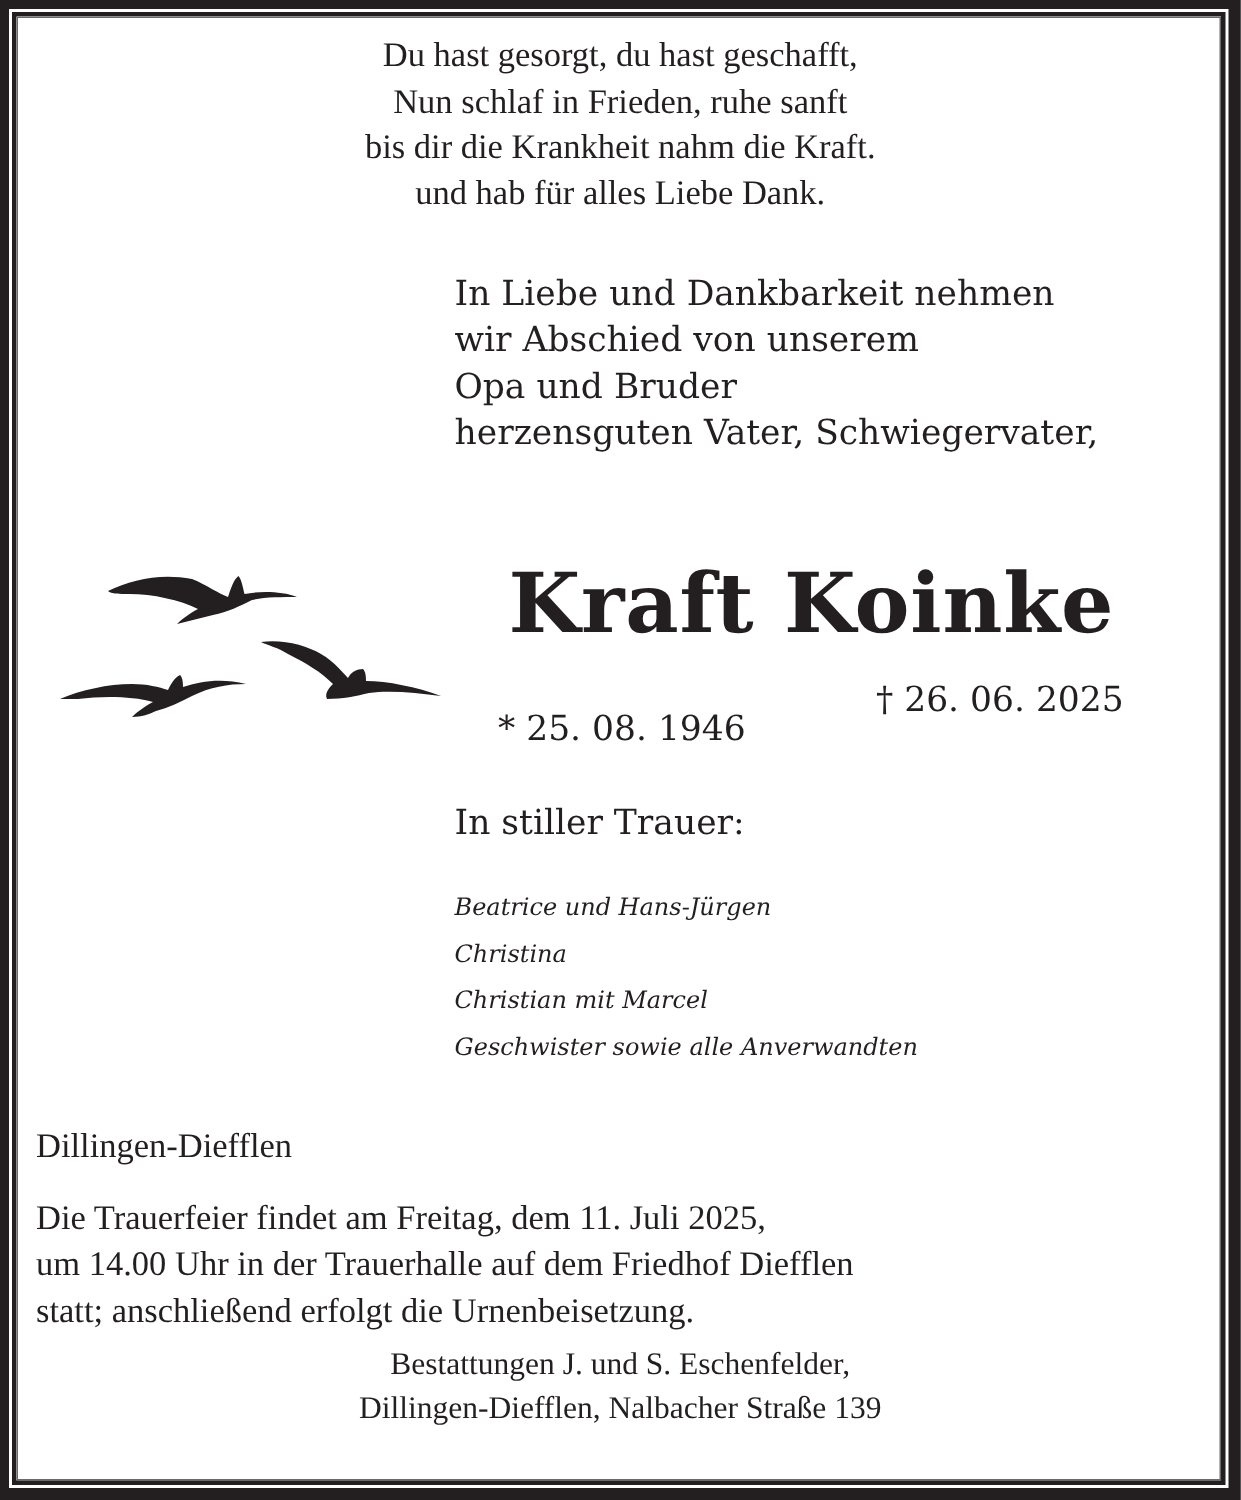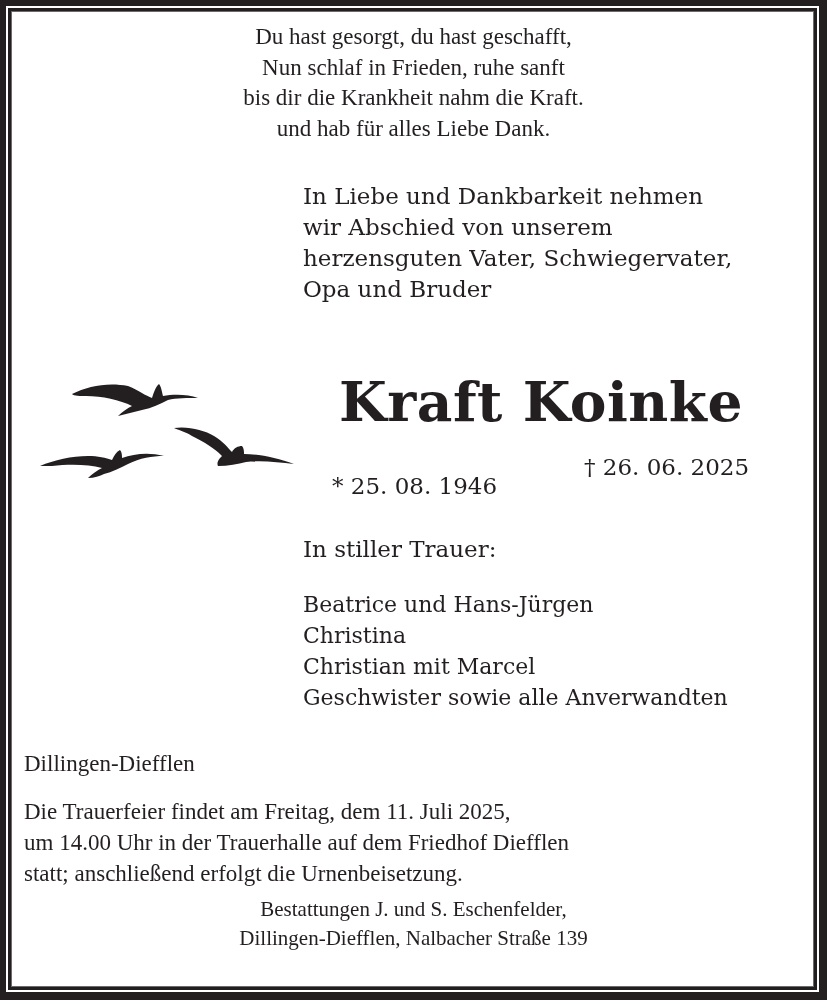--- a/index.html
+++ b/index.html
@@ -14,21 +14,21 @@
       box-shadow: inset 0 0 0 1px #6d6a6b;
     }
     .txt { position: absolute; color: #231f20; font-family: "DejaVu Serif", "Liberation Serif", serif; }
     .cond { font-family: "Liberation Serif", "DejaVu Serif", serif; }
     .poem { left: 0; right: 0; top: 22px; text-align: center; font-size: 23px; line-height: 30.5px; }
     .intro { left: 303px; top: 181px; font-size: 23px; line-height: 31px; }
     .name { left: 339px; top: 370px; font-size: 55px; font-weight: bold; letter-spacing: 0.5px; font-family: "DejaVu Serif", serif; line-height: 64px; }
     .born { left: 332px; top: 471px; font-size: 23px; line-height: 30px; }
     .died { left: 584px; top: 452px; font-size: 23px; line-height: 30px; }
     .mourn-h { left: 303px; top: 534px; font-size: 23px; line-height: 30px; }
-    .mourners { left: 303px; top: 589px; font-size: 22px; line-height: 31px; }
+    .mourners { left: 303px; top: 589px; font-size: 16px; line-height: 31px; font-style: italic; }
     .place { left: 24px; top: 749px; font-size: 23px; line-height: 30px; }
     .service { left: 24px; top: 796px; font-size: 23px; line-height: 31px; }
     .undertaker { left: 0; right: 0; top: 895px; text-align: center; font-size: 21px; line-height: 29px; }
     .birds { position: absolute; left: 28px; top: 368px; width: 270px; height: 120px; }
     .line { display: block; white-space: nowrap; }
   </style>
 </head>
 <body>
 
 <div class="outer">
@@ -38,22 +38,22 @@
 <div class="txt cond poem">
   <span class="line">Du hast gesorgt, du hast geschafft,</span>
   <span class="line">Nun schlaf in Frieden, ruhe sanft</span>
   <span class="line">bis dir die Krankheit nahm die Kraft.</span>
   <span class="line">und hab für alles Liebe Dank.</span>
 </div>
 
 <div class="txt intro">
   <span class="line">In Liebe und Dankbarkeit nehmen</span>
   <span class="line">wir Abschied von unserem</span>
+  <span class="line">Opa und Bruder</span>
   <span class="line">herzensguten Vater, Schwiegervater,</span>
-  <span class="line">Opa und Bruder</span>
 </div>
 
 <svg class="birds" viewBox="0 0 270 120" xmlns="http://www.w3.org/2000/svg">
   <g fill="#231f20">
 
     <path d="M44 26 C60 18, 80 14, 100 18 C110 22, 118 28, 124 30 C126 24, 128 18, 131 16 C133 18, 134 24, 135 28 C145 26, 160 26, 170 30 C160 30, 148 30, 140 32 C132 36, 124 40, 114 42 C106 44, 98 46, 90 48 C94 44, 100 40, 104 38 C92 32, 74 28, 58 28 C52 28, 46 28, 44 26 Z"></path>
 
     <path d="M146 60 C160 58, 176 62, 186 68 C196 74, 200 80, 204 84 C206 80, 210 78, 214 78 C216 80, 216 84, 216 86 C230 86, 250 90, 266 96 C250 94, 232 92, 218 94 C210 96, 200 98, 190 98 C188 94, 192 90, 194 88 C186 80, 176 74, 164 68 C158 64, 150 62, 146 60 Z"></path>
 
     <path d="M12 98 C26 92, 44 88, 60 88 C70 88, 78 90, 84 92 C86 88, 88 84, 92 82 C94 84, 94 88, 94 90 C106 86, 120 84, 136 88 C124 88, 112 90, 100 96 C92 100, 84 104, 76 106 C72 108, 66 110, 60 110 C64 106, 70 102, 74 100 C60 96, 40 96, 24 98 C18 98, 14 98, 12 98 Z"></path>

